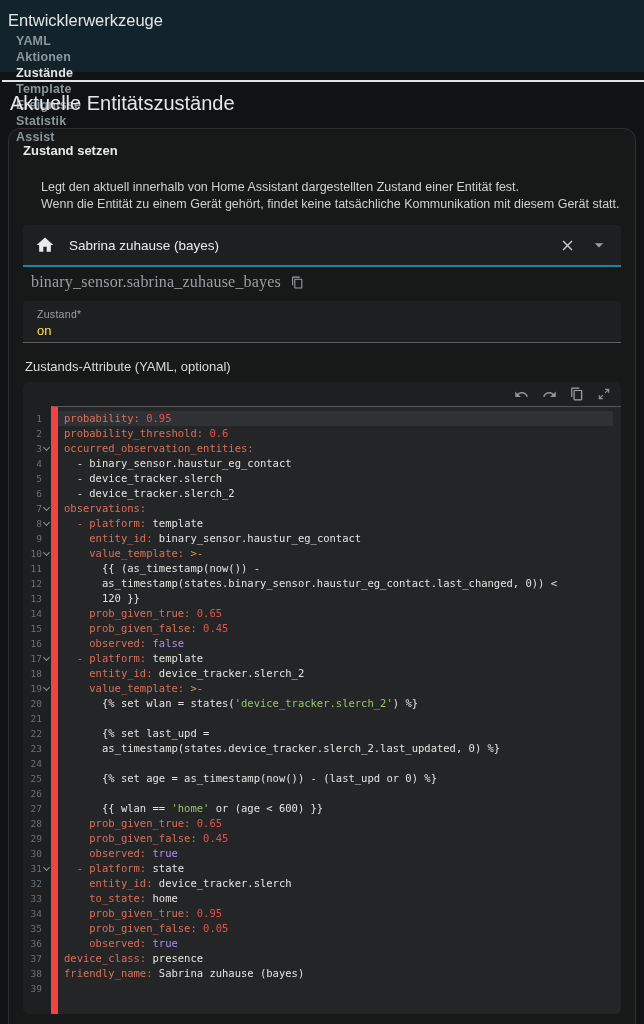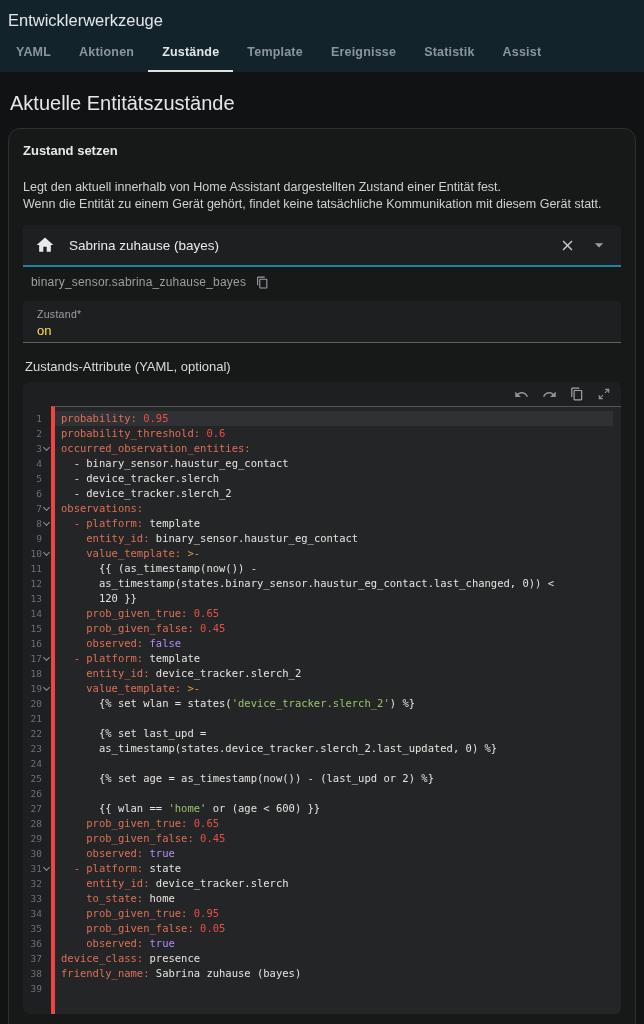--- a/index.html
+++ b/index.html
@@ -6,44 +6,44 @@
   html,body { width:644px; height:1024px; overflow:hidden; }
   body {
     background:#111214;
     font-family:"Liberation Sans", sans-serif;
     color:#e6e6e6;
     -webkit-font-smoothing:antialiased;
   }
   
   .app-header { background:#13232b; }
   .app-title { font-size:16.5px; font-weight:400; color:#e3e6e8; padding:11px 0 4px 8px; }
-  .tab-bar { display:flex; align-items:stretch; height:38px; padding-left:2px; }
+  .tab-bar { display:flex; align-items:stretch; height:38px; padding-left:2px;flex-direction:column; }
   .tab {
     display:flex; align-items:center; padding:0 14px;
     font-size:12.5px; font-weight:600; color:#8a969c;
     border-bottom:2px solid transparent; cursor:pointer; letter-spacing:.2px;
   }
   .tab.active { color:#e3e6e8; border-bottom-color:#dfe3e5; }
   
   .page-heading { font-size:20px; font-weight:400; color:#e4e6e8; margin:18px 0 12px 10px; line-height:26px; }
   .card {
     margin:0 8px; background:#171818; border:1px solid #2e2f30; border-radius:12px;
     padding:14px 14px 20px 14px; height:920px;
   }
   .card-title { font-size:13px; font-weight:700; color:#e8e8e8; line-height:16px; }
-  .card-desc { margin-top:20px; font-size:12.5px; color:#cfd1d2; line-height:17px; }
+  .card-desc { margin-top:20px; font-size:12.5px; color:#cfd1d2; line-height:17px;margin-left:18px; }
   
   .entity-picker {
     margin-top:12px; height:42px; background:#1e1f20; border-radius:4px 4px 0 0;
     border-bottom:2px solid #1b86a4; display:flex; align-items:center; padding:0 12px; cursor:pointer;
   }
   .entity-picker .picker-value { font-size:13.5px; color:#e8eaeb; margin-left:14px; flex:1; }
   .icon { display:inline-flex; align-items:center; justify-content:center; }
   .entity-id-row { display:flex; align-items:center; margin:8px 0 0 8px; height:14px; }
-  .entity-id-text { font-family:Liberation Sans, sans-serif; font-size:12px; color:#9b9fa2; letter-spacing:.2px; }
+  .entity-id-text { font-family:Liberation Serif, serif; font-size:16px; color:#9b9fa2; letter-spacing:.2px; }
   .copy-btn { margin-left:10px; cursor:pointer; }
   
   .state-field {
     margin-top:12px; height:42px; background:#1e1f20; border-radius:4px 4px 0 0;
     border-bottom:1px solid #5c6163; padding:7px 14px 0 14px; cursor:text;
   }
   .state-label { font-size:10.5px; color:#97a0a6; letter-spacing:.3px; }
   .state-value { font-size:13px; color:#fde047; margin-top:3px; }
   .attr-label { margin:16px 0 8px 2px; font-size:13px; color:#d8dadc; }
   
@@ -53,21 +53,21 @@
   .code-area { display:flex; height:608px; }
   .gutter { width:28px; padding-top:5px; background:#1e1f20; }
   .gut-row { height:15px; display:flex; align-items:center; }
   .lnum { flex:1; text-align:right; font-family:"DejaVu Sans Mono", monospace; font-size:9.5px; color:#68727a; }
   .fold { width:9px; display:inline-flex; justify-content:center; }
   .fold.has::after {
     content:''; width:4px; height:4px; margin-top:-2px;
     border-right:1.2px solid #8d9499; border-bottom:1.2px solid #8d9499; transform:rotate(45deg);
   }
   .code-content {
-    flex:1; background:#242526; border-top:1px solid #565656; border-left:4px solid #ef4444;
+    flex:1; background:#242526; border-top:1px solid #565656; border-left:7px solid #ef4444;
     padding:4px 8px 18px 6px; overflow:hidden;
   }
   .code-row {
     height:15px; line-height:15px; white-space:pre;
     font-family:"DejaVu Sans Mono", monospace; font-size:10.5px; color:#e6e4e1;
   }
   .code-row.active { background:#303134; margin-left:-6px; padding-left:6px; }
   .tok-k { color:#dd6f59; }
   .tok-n { color:#e8504a; }
   .tok-b { color:#b18cf2;text-align:right; }
@@ -336,21 +336,21 @@
           <div class="code-row"><span class="tok-p">    </span><span class="tok-k">prob_given_false:</span><span class="tok-p"> </span><span class="tok-n">0.45</span></div>
           <div class="code-row"><span class="tok-p">    </span><span class="tok-k">observed:</span><span class="tok-p"> </span><span class="tok-b">false</span></div>
           <div class="code-row"><span class="tok-p">  </span><span class="tok-k">- platform:</span><span class="tok-p"> template</span></div>
           <div class="code-row"><span class="tok-p">    </span><span class="tok-k">entity_id:</span><span class="tok-p"> device_tracker.slerch_2</span></div>
           <div class="code-row"><span class="tok-p">    </span><span class="tok-k">value_template:</span><span class="tok-p"> </span><span class="tok-a">&gt;-</span></div>
           <div class="code-row"><span class="tok-p">      {% set wlan = states(</span><span class="tok-s">'device_tracker.slerch_2'</span><span class="tok-p">) %}</span></div>
           <div class="code-row"> </div>
           <div class="code-row"><span class="tok-p">      {% set last_upd =</span></div>
           <div class="code-row"><span class="tok-p">      as_timestamp(states.device_tracker.slerch_2.last_updated, 0) %}</span></div>
           <div class="code-row"> </div>
-          <div class="code-row"><span class="tok-p">      {% set age = as_timestamp(now()) - (last_upd or 2) %}</span></div>
+          <div class="code-row"><span class="tok-p">      {% set age = as_timestamp(now()) - (last_upd or 0) %}</span></div>
           <div class="code-row"> </div>
           <div class="code-row"><span class="tok-p">      {{ wlan == </span><span class="tok-s">'home'</span><span class="tok-p"> or (age &lt; 600) }}</span></div>
           <div class="code-row"><span class="tok-p">    </span><span class="tok-k">prob_given_true:</span><span class="tok-p"> </span><span class="tok-n">0.65</span></div>
           <div class="code-row"><span class="tok-p">    </span><span class="tok-k">prob_given_false:</span><span class="tok-p"> </span><span class="tok-n">0.45</span></div>
           <div class="code-row"><span class="tok-p">    </span><span class="tok-k">observed:</span><span class="tok-p"> </span><span class="tok-b">true</span></div>
           <div class="code-row"><span class="tok-p">  </span><span class="tok-k">- platform:</span><span class="tok-p"> state</span></div>
           <div class="code-row"><span class="tok-p">    </span><span class="tok-k">entity_id:</span><span class="tok-p"> device_tracker.slerch</span></div>
           <div class="code-row"><span class="tok-p">    </span><span class="tok-k">to_state:</span><span class="tok-p"> home</span></div>
           <div class="code-row"><span class="tok-p">    </span><span class="tok-k">prob_given_true:</span><span class="tok-p"> </span><span class="tok-n">0.95</span></div>
           <div class="code-row"><span class="tok-p">    </span><span class="tok-k">prob_given_false:</span><span class="tok-p"> </span><span class="tok-n">0.05</span></div>

